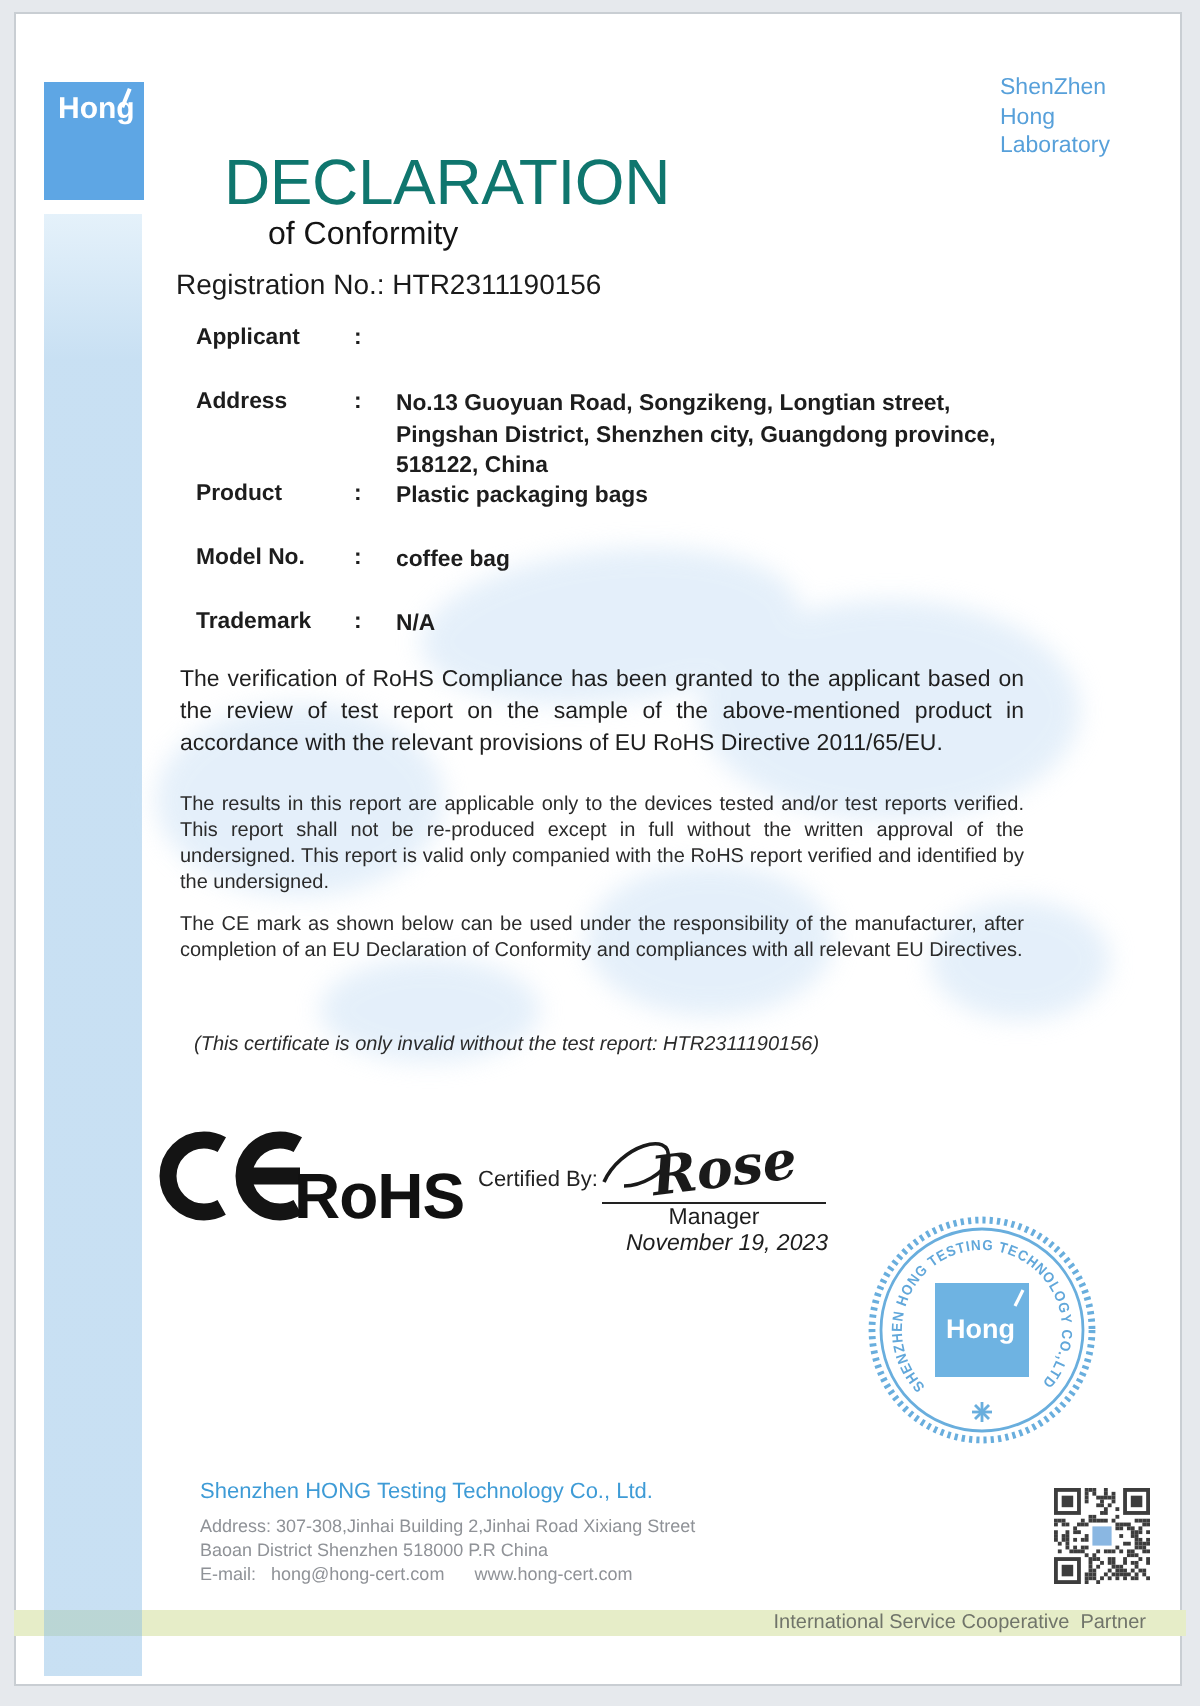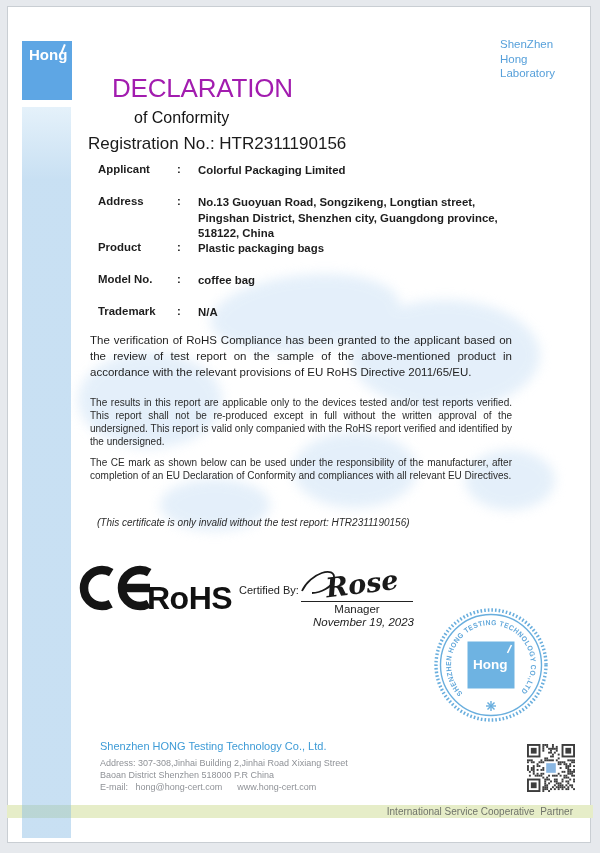--- a/index.html
+++ b/index.html
@@ -32,27 +32,27 @@
   }
   .logo-tick{
     left:62px;top:44px;width:2px;height:10px;background:#ffffff;
     transform:rotate(22deg);
   }
   .lab-name{
     left:500px;top:37px;width:90px;
     color:#57a0da;font-size:11.5px;line-height:14.5px;
   }
   .doc-title{
-    left:112px;top:73px;font-size:26px;letter-spacing:-0.2px;color:#a21caf;
+    left:112px;top:73px;font-size:32px;letter-spacing:-0.2px;color:#0f766e;
   }
   .doc-subtitle{
     left:134px;top:109px;font-size:16px;color:#141414;
   }
   .reg-no{
-    left:88px;top:134px;font-size:17px;color:#1b1b1b;
+    left:88px;top:134px;font-size:14px;color:#1b1b1b;
   }
   .field-row{left:98px;display:flex;font-size:11.4px;font-weight:bold;color:#1d1d1d;}
   .field-label{width:79px;flex:none;}
   .field-colon{width:21px;flex:none;}
   .field-value{width:330px;line-height:15.5px;}
   .para{left:90px;width:422px;text-align:justify;color:#1f1f1f;}
   .p1{top:333px;font-size:11.5px;line-height:15.8px;}
   .p1 b{font-weight:normal;}
   .p-small{font-size:10px;line-height:13px;color:#2b2b2b;}
   .p2{top:396px;}
@@ -106,21 +106,20 @@
   <div>Laboratory</div>
 </div>
 
 <div class="abs doc-title">DECLARATION</div>
 <div class="abs doc-subtitle">of Conformity</div>
 <div class="abs reg-no">Registration No.: HTR2311190156</div>
 
 <div class="abs field-row" style="top:163px">
   <span class="field-label">Applicant</span>
   <span class="field-colon">:</span>
-  <span class="field-value">Colorful Packaging Limited</span>
 </div>
 <div class="abs field-row" style="top:195px">
   <span class="field-label">Address</span>
   <span class="field-colon">:</span>
   <span class="field-value">No.13 Guoyuan Road, Songzikeng, Longtian street, Pingshan District, Shenzhen city, Guangdong province, 518122, China</span>
 </div>
 <div class="abs field-row" style="top:241px">
   <span class="field-label">Product</span>
   <span class="field-colon">:</span>
   <span class="field-value">Plastic packaging bags</span>

